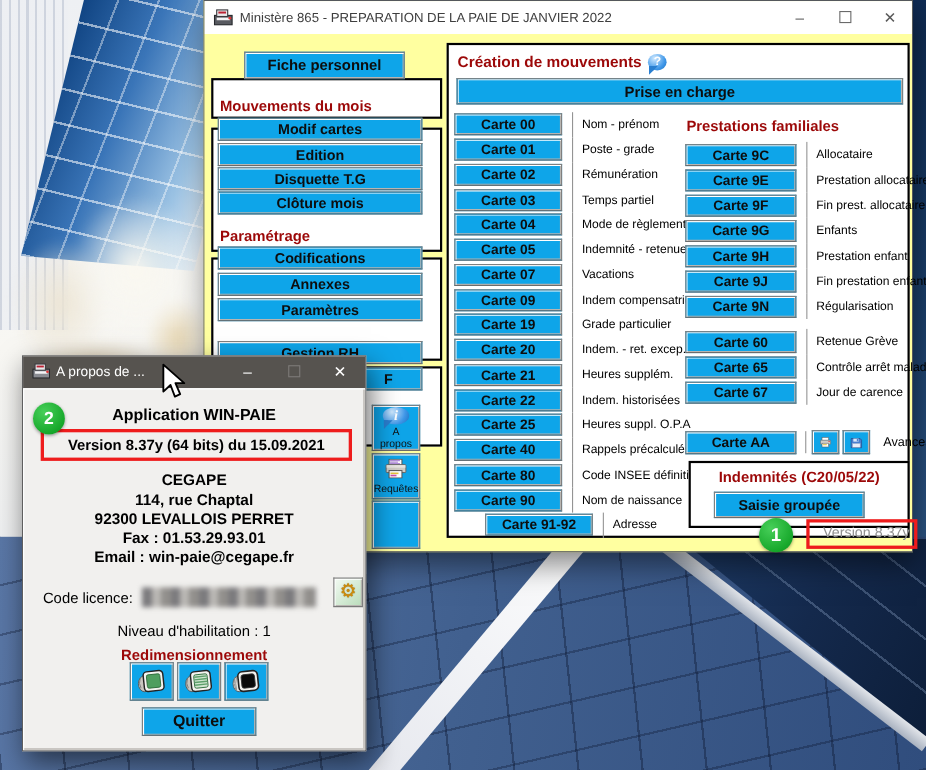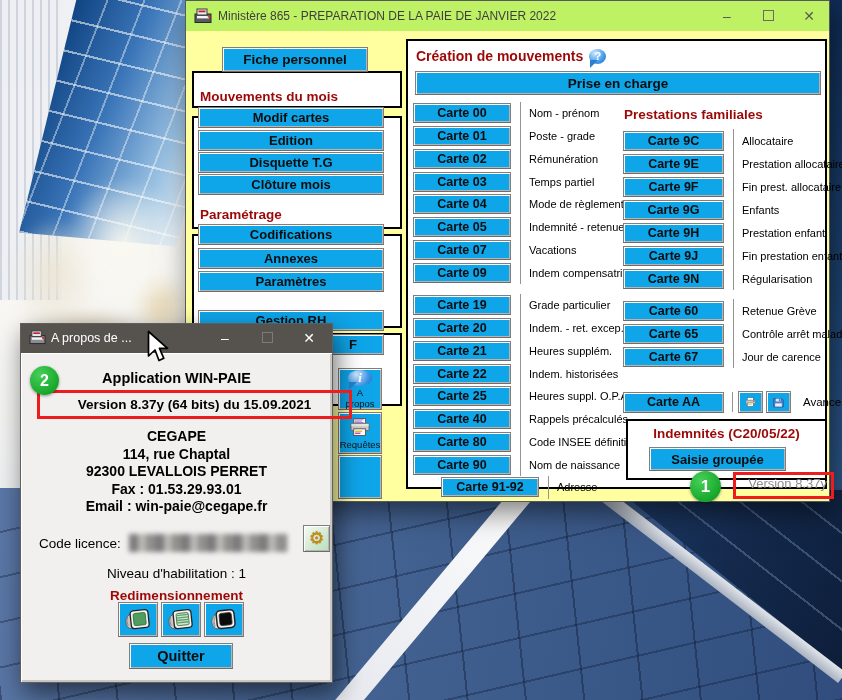--- a/index.html
+++ b/index.html
@@ -46,21 +46,21 @@
        box-shadow:inset 1px 1px 0 #ffffff, inset -1px -1px 0 #b8b5b1;
        color:#0d0d0d;font-weight:bold;font-family:inherit;display:flex;
        align-items:center;justify-content:center;box-sizing:border-box;cursor:default;}
   .groupbox{position:absolute;background:#ffffff;border:2px solid #000;box-sizing:border-box;}
   .gtitle{position:absolute;color:var(--title-maroon);font-weight:bold;font-size:13.5px;white-space:nowrap;}
 
   
   .main-window{position:absolute;left:185px;top:0;width:645px;height:502px;z-index:10;
       background:var(--panel-yellow);border:1px solid #55585c;box-sizing:border-box;
       box-shadow:4px 10px 26px rgba(0,0,0,.5);}
-  .mw-titlebar{position:absolute;left:0;top:0;right:0;height:30px;background:#bef264;}
+  .mw-titlebar{position:absolute;left:0;top:0;right:0;height:30px;background:#ffffff;}
   .mw-title{position:absolute;left:32px;top:8px;font-size:12px;color:#3e3e3e;white-space:nowrap;}
   .winctl{position:absolute;right:8px;top:0;height:30px;display:flex;align-items:center;gap:17px;}
   .winctl .ctl{width:24px;text-align:center;color:#5a5a5a;font-size:14px;line-height:30px;}
   .ctl-min{letter-spacing:0;}
   .ctl-max-box{display:inline-block;width:9px;height:9px;border:1.4px solid #6a6a6a;}
   .app-icon{position:absolute;left:8px;top:7px;}
 
   .mw-client{position:absolute;left:0;top:30px;right:0;bottom:0;background:var(--panel-yellow);}
 
   
@@ -115,21 +115,21 @@
       box-shadow:4px 10px 24px rgba(0,0,0,.55);}
   .dlg-titlebar{position:absolute;left:0;top:0;right:0;height:29px;background:var(--dialog-titlebar);}
   .dlg-title{position:absolute;left:30px;top:7px;color:#fff;font-size:12.5px;}
   .dlg-ctl{position:absolute;top:0;height:29px;display:flex;align-items:center;gap:20px;right:12px;}
   .dlg-ctl .ctl{width:22px;text-align:center;color:#fff;font-size:14px;line-height:29px;}
   .dlg-max-box{display:inline-block;width:9px;height:9px;border:1.4px solid #7d7b78;}
   .dlg-body{position:absolute;left:0;top:29px;right:0;bottom:0;background:#f1f0ee;
       box-shadow:inset 1px 1px 0 #ffffff, inset -2px -2px 0 #c9c6c2;}
   .dlg-center{position:absolute;left:0;right:0;text-align:center;color:#000;}
   .appname{top:17px;font-weight:bold;font-size:14.5px;}
-  .verbox{position:absolute;left:16px;top:37px;width:315px;height:29px;
+  .verbox{position:absolute;left:16px;top:37px;width:283px;height:29px;
       border:3px solid var(--annotation-red);box-sizing:border-box;
       display:flex;align-items:center;justify-content:center;
       font-weight:bold;font-size:13.5px;white-space:nowrap;}
   .addr{top:75px;font-weight:bold;font-size:14px;line-height:17.5px;}
   .lic-label{position:absolute;left:18px;top:183px;font-size:13.5px;}
   .lic-blur{position:absolute;left:108px;top:181px;width:158px;height:18px;filter:blur(2.5px);
       background:
         repeating-linear-gradient(90deg, rgba(95,95,100,.75) 0 9px, rgba(170,168,165,.55) 9px 17px, rgba(120,118,115,.7) 17px 26px),
         #cfccc8;}
   .gear-btn{position:absolute;left:282px;top:172px;width:27px;height:27px;
@@ -269,21 +269,21 @@
             <div class="clabel">Indemnité - retenue</div>
           </div>
           <div class="crow" style="height: 22.75px;">
             <button class="btn cbtn">Carte 07</button>
             <div class="clabel">Vacations</div>
           </div>
           <div class="crow" style="height: 22.75px;">
             <button class="btn cbtn">Carte 09</button>
             <div class="clabel">Indem compensatrice</div>
           </div>
-          <div class="crow" style="height: 22.75px; margin-top: 10px;">
+          <div class="crow" style="height: 22.75px;">
             <button class="btn cbtn">Carte 19</button>
             <div class="clabel">Grade particulier</div>
           </div>
           <div class="crow" style="height: 22.75px;">
             <button class="btn cbtn">Carte 20</button>
             <div class="clabel">Indem. - ret. excep.</div>
           </div>
           <div class="crow" style="height: 22.75px;">
             <button class="btn cbtn">Carte 21</button>
             <div class="clabel">Heures supplém.</div>

